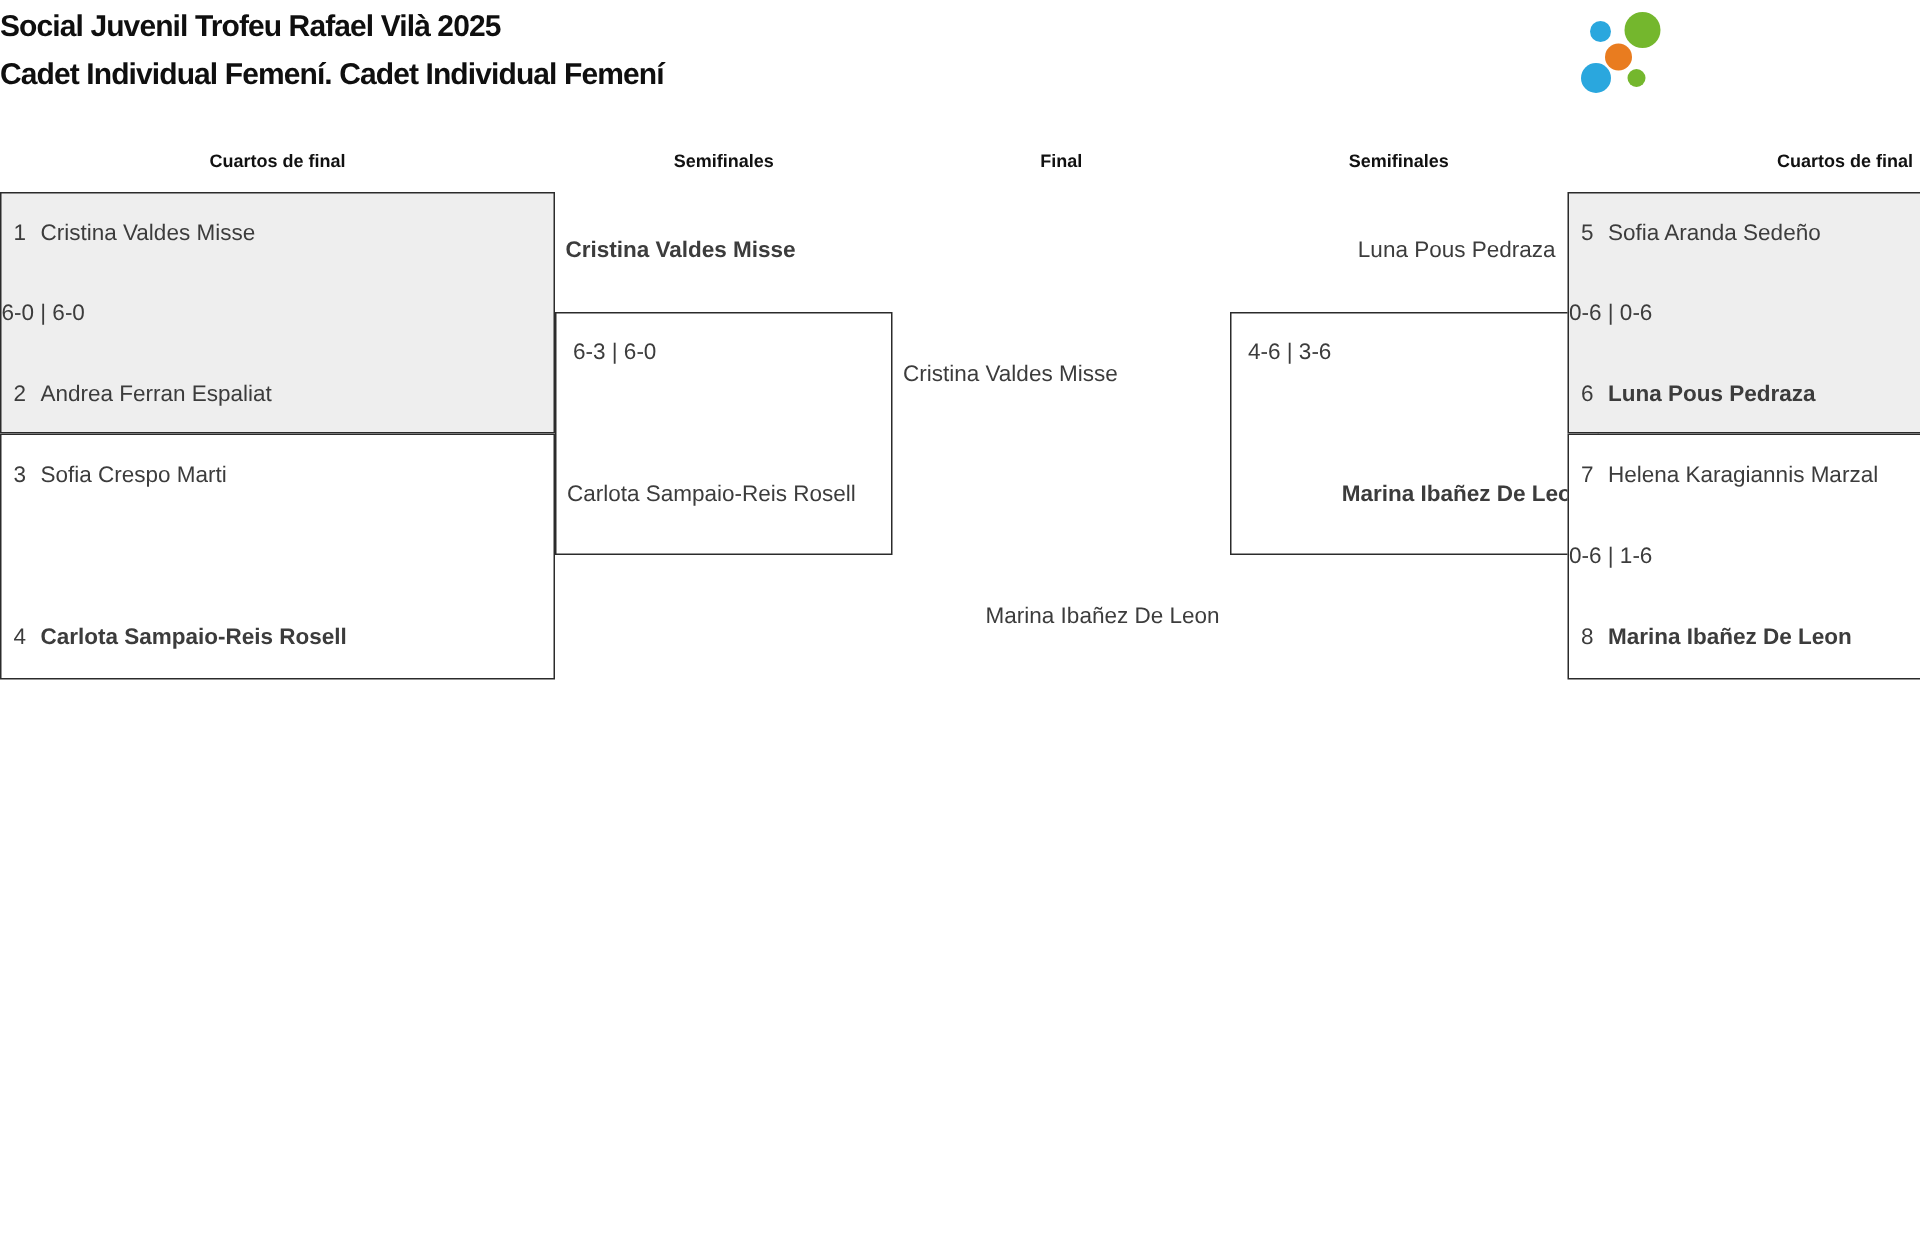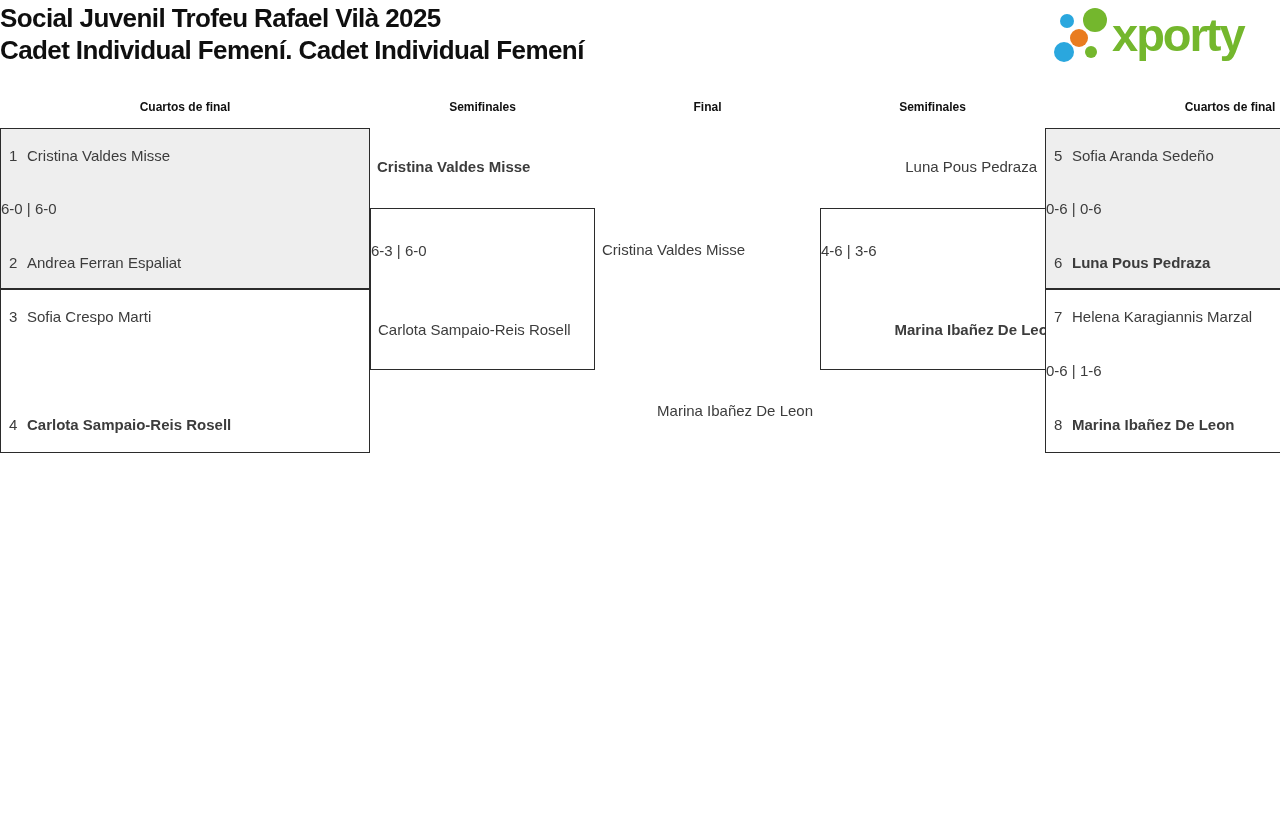--- a/index.html
+++ b/index.html
@@ -3,21 +3,21 @@
 <meta charset="utf-8">
 <title>Bracket</title>
 <style>
   html,body{margin:0;padding:0;background:#fff;}
   .page{
     position:relative;width:1280px;height:829px;overflow:hidden;background:#fff;
     font-family:"Liberation Sans","DejaVu Sans",sans-serif;color:#3c3c3c;
   }
   
   .title-line{position:absolute;left:0;font-weight:bold;color:#0f0f0f;
-    font-size:26px;line-height:28px;letter-spacing:-0.6px;white-space:nowrap;}
+    font-size:20px;line-height:28px;letter-spacing:-0.6px;white-space:nowrap;}
   .title-line.l1{top:4px;}
   .title-line.l2{top:36px;}
   .logo{position:absolute;left:1050px;top:0;width:230px;height:70px;display:block;text-decoration:none;}
   .logo-dots{position:absolute;left:0;top:4px;}
   .logo-text{position:absolute;left:62px;top:9px;font-size:47px;line-height:52px;
     font-weight:bold;letter-spacing:-2px;color:#74B72D;white-space:nowrap;}
   
   .round-label{position:absolute;top:97px;height:21px;line-height:21px;
     font-size:12px;font-weight:bold;color:#111;text-align:center;white-space:nowrap;}
   .rl1{left:0;width:370px;}
@@ -38,21 +38,21 @@
   .row{position:absolute;left:0;right:0;height:20px;line-height:20px;font-size:15px;color:#3c3c3c;white-space:nowrap;}
   .player{display:flex;align-items:center;padding-left:8px;}
   .seed{flex:0 0 auto;width:9px;margin-right:9px;font-weight:normal;}
   .score{text-align:left;}
   .bold{font-weight:bold;}
   .r-top{top:17px;}
   .r-mid{top:70px;}
   .r-mid2{top:71px;}
   .r-bot{top:124px;}
   .r-bot2{top:125px;}
-  .sf-score{top:32px;}
+  .sf-score{top:16px;padding-left:11px;}
   .sf-name{top:111px;padding-left:7px;}
   .sf-name-r{top:111px;text-align:right;padding-right:8px;}
   
   .float{position:absolute;height:20px;line-height:20px;font-size:15px;color:#3c3c3c;white-space:nowrap;}
   .sfl-winner{left:377px;top:157px;font-weight:bold;}
   .sfr-top{left:820px;top:157px;width:217px;text-align:right;}
   .final-p1{left:602px;top:240px;}
   .final-date{left:595px;top:321px;width:225px;text-align:center;}
   .final-p2{left:595px;top:401px;width:218px;text-align:right;}
 </style>
@@ -65,21 +65,20 @@
   <div class="title-line l2">Cadet Individual Femení. Cadet Individual Femení</div>
 
   <a class="logo">
     <svg class="logo-dots" width="62" height="62" viewBox="0 0 62 62">
       <circle cx="17" cy="17" r="7" fill="#2AA7DE"></circle>
       <circle cx="45" cy="16" r="12" fill="#74B72D"></circle>
       <circle cx="29" cy="34" r="9" fill="#E97C1F"></circle>
       <circle cx="14" cy="48" r="10" fill="#2AA7DE"></circle>
       <circle cx="41" cy="48" r="6" fill="#74B72D"></circle>
     </svg>
-    <span class="logo-text">xporty</span>
   </a>
 
   <div class="round-label rl1">Cuartos de final</div>
   <div class="round-label rl2">Semifinales</div>
   <div class="round-label rl3">Final</div>
   <div class="round-label rl4">Semifinales</div>
   <div class="round-label rl5">Cuartos de final</div>
 
   <div class="box gray qfl1">
     <div class="row player r-top">

